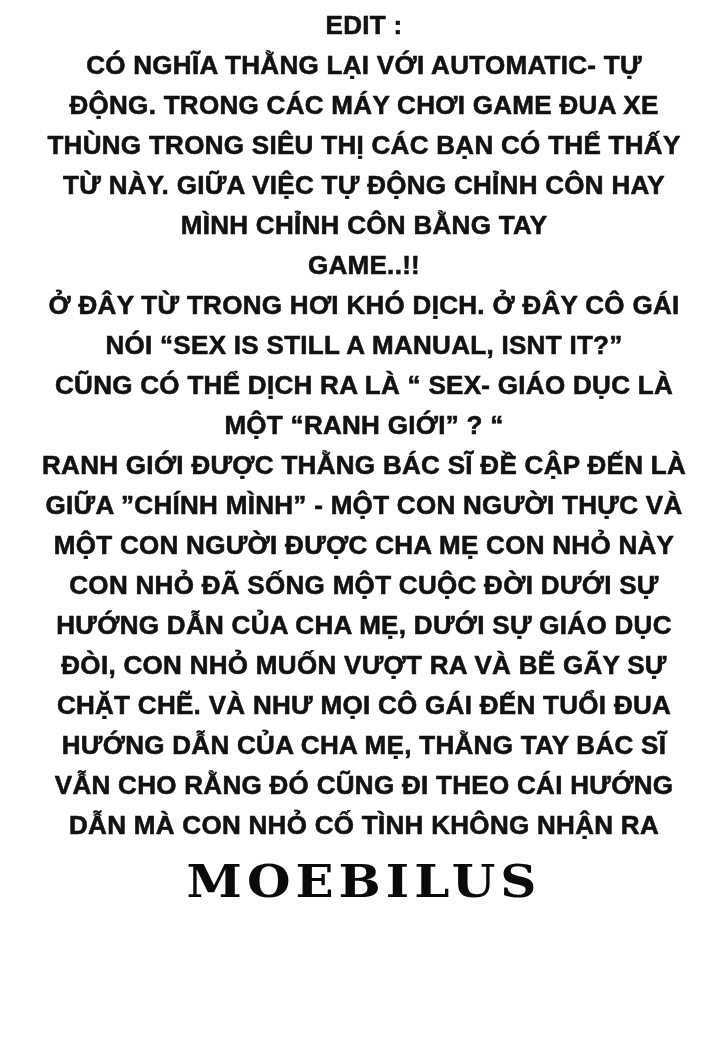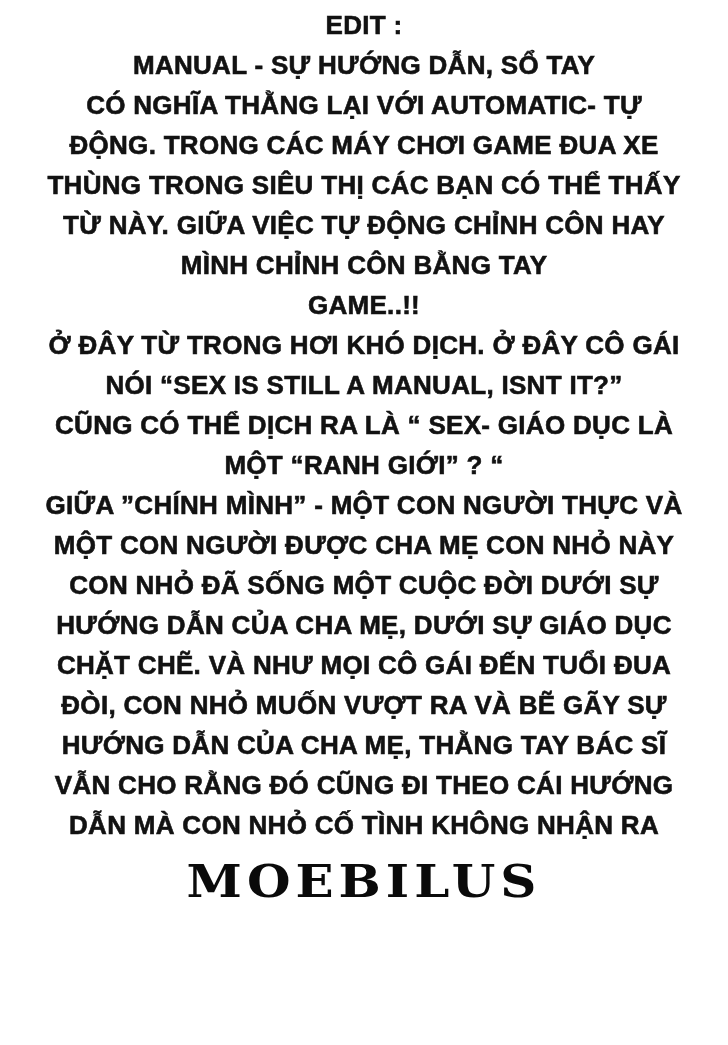--- a/index.html
+++ b/index.html
@@ -40,35 +40,35 @@
     transform: scaleY(0.9);
     transform-origin: top center;
   }
 </style>
 </head>
 <body>
 
 <div class="page">
   <div class="note">
     <div class="line">EDIT :</div>
-    <div class="line">MANUAL - SỰ HƯỚNG DẪN, SỔ TAY</div>
     <div class="line">CÓ NGHĨA THẰNG LẠI VỚI AUTOMATIC- TỰ</div>
     <div class="line">ĐỘNG. TRONG CÁC MÁY CHƠI GAME ĐUA XE</div>
     <div class="line">THÙNG TRONG SIÊU THỊ CÁC BẠN CÓ THỂ THẤY</div>
     <div class="line">TỪ NÀY. GIỮA VIỆC TỰ ĐỘNG CHỈNH CÔN HAY</div>
     <div class="line">MÌNH CHỈNH CÔN BẰNG TAY</div>
     <div class="line">GAME..!!</div>
     <div class="line">Ở ĐÂY TỪ TRONG HƠI KHÓ DỊCH. Ở ĐÂY CÔ GÁI</div>
     <div class="line">NÓI “SEX IS STILL A MANUAL, ISNT IT?”</div>
     <div class="line">CŨNG CÓ THỂ DỊCH RA LÀ “ SEX- GIÁO DỤC LÀ</div>
     <div class="line">MỘT “RANH GIỚI” ? “</div>
+    <div class="line">RANH GIỚI ĐƯỢC THẰNG BÁC SĨ ĐỀ CẬP ĐẾN LÀ</div>
     <div class="line">GIỮA ”CHÍNH MÌNH” - MỘT CON NGƯỜI THỰC VÀ</div>
     <div class="line">MỘT CON NGƯỜI ĐƯỢC CHA MẸ CON NHỎ NÀY</div>
     <div class="line">CON NHỎ ĐÃ SỐNG MỘT CUỘC ĐỜI DƯỚI SỰ</div>
     <div class="line">HƯỚNG DẪN CỦA CHA MẸ, DƯỚI SỰ GIÁO DỤC</div>
+    <div class="line">ĐÒI, CON NHỎ MUỐN VƯỢT RA VÀ BẼ GÃY SỰ</div>
     <div class="line">CHẶT CHẼ. VÀ NHƯ MỌI CÔ GÁI ĐẾN TUỔI ĐUA</div>
-    <div class="line">ĐÒI, CON NHỎ MUỐN VƯỢT RA VÀ BẼ GÃY SỰ</div>
     <div class="line">HƯỚNG DẪN CỦA CHA MẸ, THẰNG TAY BÁC SĨ</div>
     <div class="line">VẪN CHO RẰNG ĐÓ CŨNG ĐI THEO CÁI HƯỚNG</div>
     <div class="line">DẪN MÀ CON NHỎ CỐ TÌNH KHÔNG NHẬN RA</div>
   </div>
   <div class="signature">MOEBILUS</div>
 </div>
 
 </body></html>

